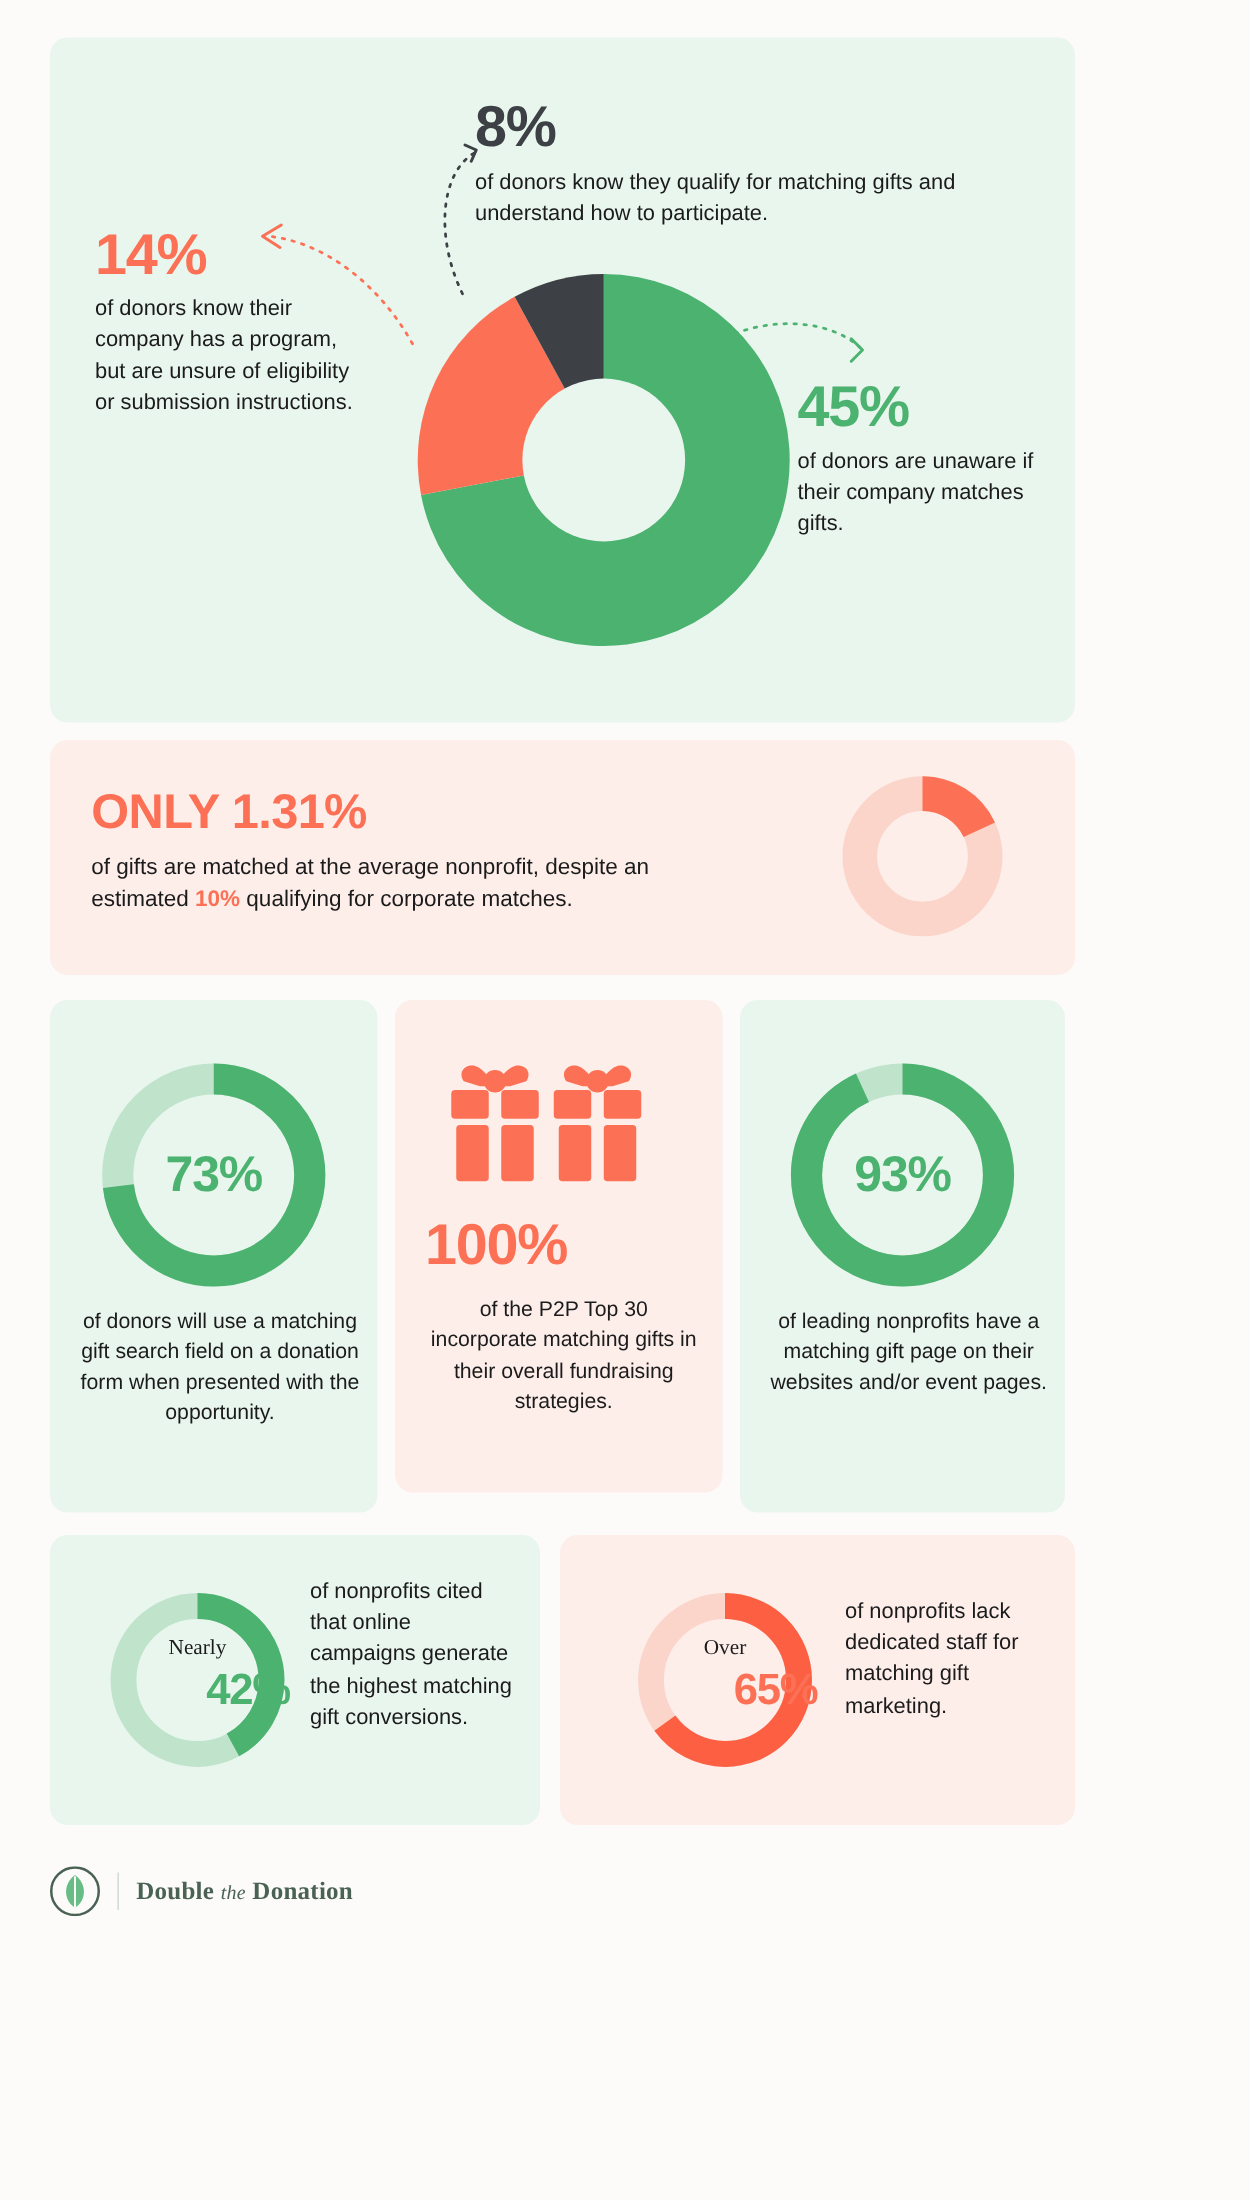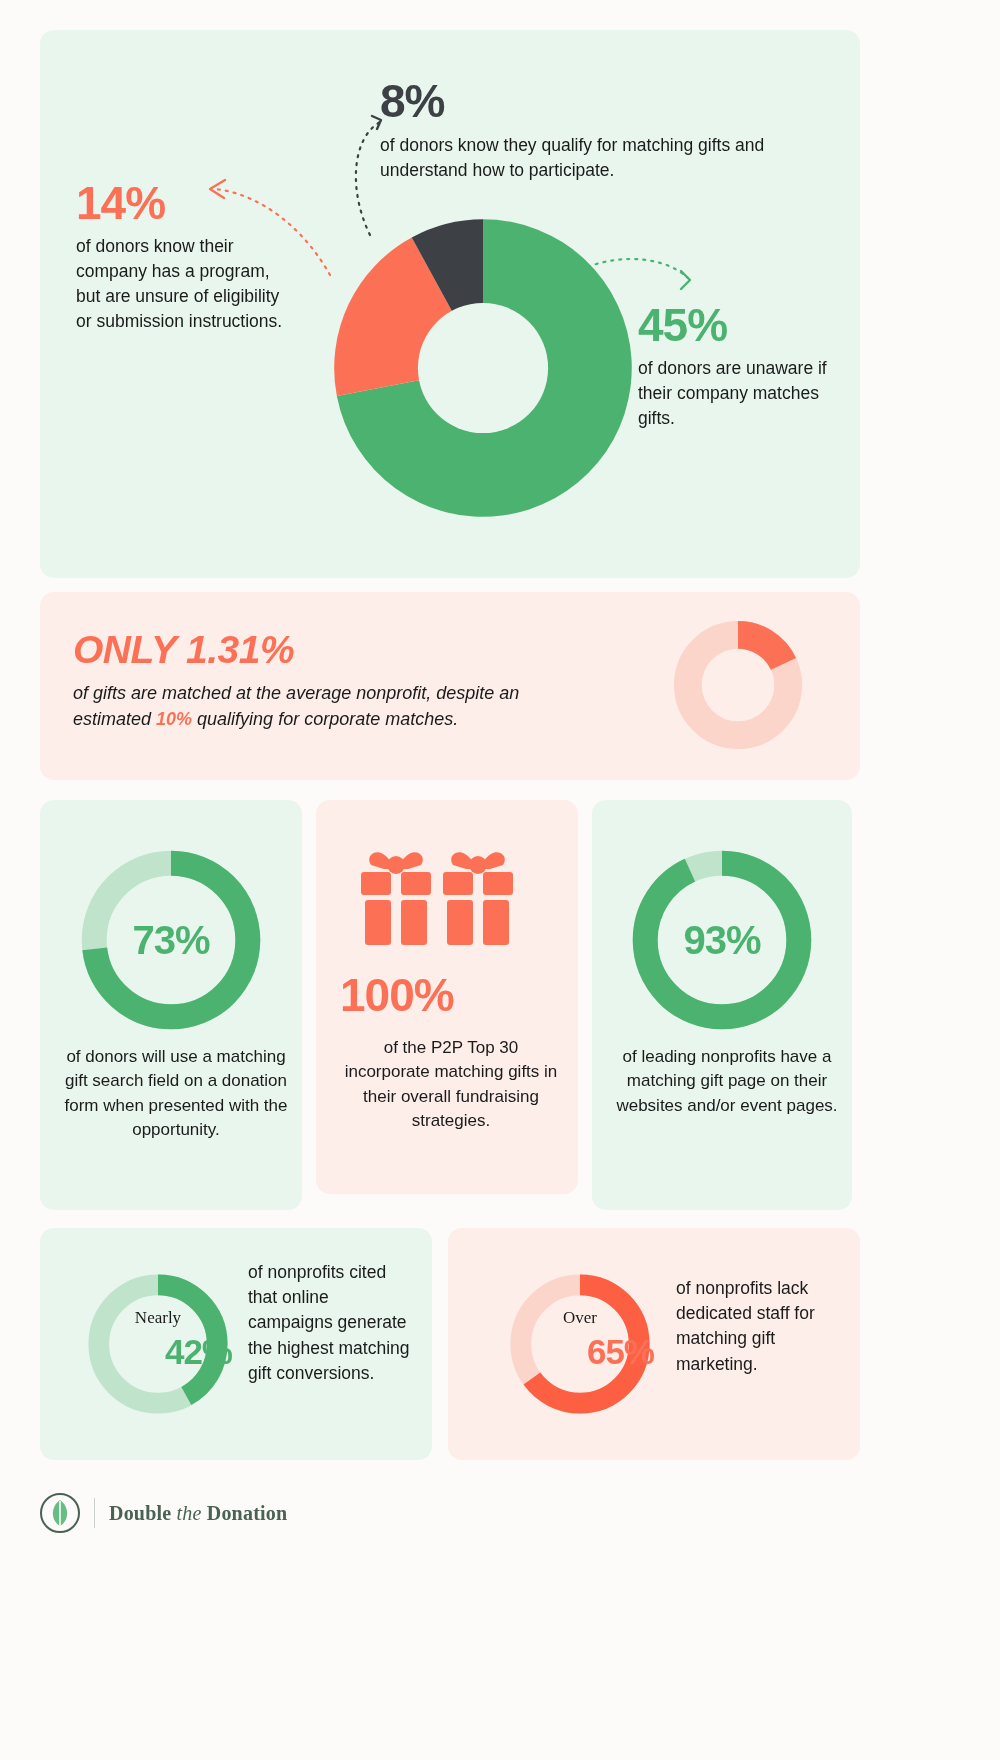--- a/index.html
+++ b/index.html
@@ -32,21 +32,21 @@
   #blk-78 { position: absolute; left: 598px; top: 272px; width: 210px; }
   #blk-78 .stat-num { font-size: 46px; color: #4CB270; }
   #blk-78 .stat-body { margin-top: 8px; }
 
   #main-donut { position: absolute; left: 288px; top: 183px; width: 310px; height: 310px; }
 
   .arrow-layer { position: absolute; left: 0; top: 0; width: 820px; height: 548px;
                  pointer-events: none; }
 
   
-  #card-131 { left: 40px; top: 592px; width: 820px; height: 188px; font-style: italic; }
+  #card-131 { left: 40px; top: 592px; width: 820px; height: 188px; }
   #blk-131 { position: absolute; left: 33px; top: 38px; width: 520px; }
   #blk-131 .headline { font-size: 39px; font-weight: 800; color: #FC7155; letter-spacing: -0.5px; line-height: 1; }
   #blk-131 .stat-body { margin-top: 11px; font-size: 18px; line-height: 1.45; }
   #blk-131 .hl { color: #FC7155; font-weight: 800; }
   #donut-131 { position: absolute; right: 56px; top: 27px; width: 132px; height: 132px; }
 
   
   #card-73  { left: 40px;  top: 800px; width: 262px; height: 410px; }
   #card-100 { left: 316px; top: 800px; width: 262px; height: 394px; }
   #card-93  { left: 592px; top: 800px; width: 260px; height: 410px; }
@@ -82,21 +82,21 @@
   #card-42 .side-text { left: 208px; right: 14px; }
   #card-65 .side-text { left: 228px; right: 14px; top: 48px; }
 
   
   #footer { position: absolute; left: 40px; top: 1487px; height: 52px; display: flex;
             align-items: center; gap: 14px; }
   #logo-mark { width: 40px; height: 40px; }
   #logo-div { width: 1px; height: 30px; background: #C9D3CC; }
   #logo-text { font-size: 20px; color: #4A6253; font-weight: 700; letter-spacing: .2px;
                font-family: "Liberation Serif", serif; }
-  #logo-text .it { font-style: italic; font-weight: 400; font-size: 20px; }
+  #logo-text .it { font-style: italic; font-weight: 400; font-size: 16px; }
 </style>
 </head>
 <body>
 
 <div class="page">
 
   <div class="card green" id="card-main">
 
     <svg class="arrow-layer" viewBox="0 0 820 548">
 

